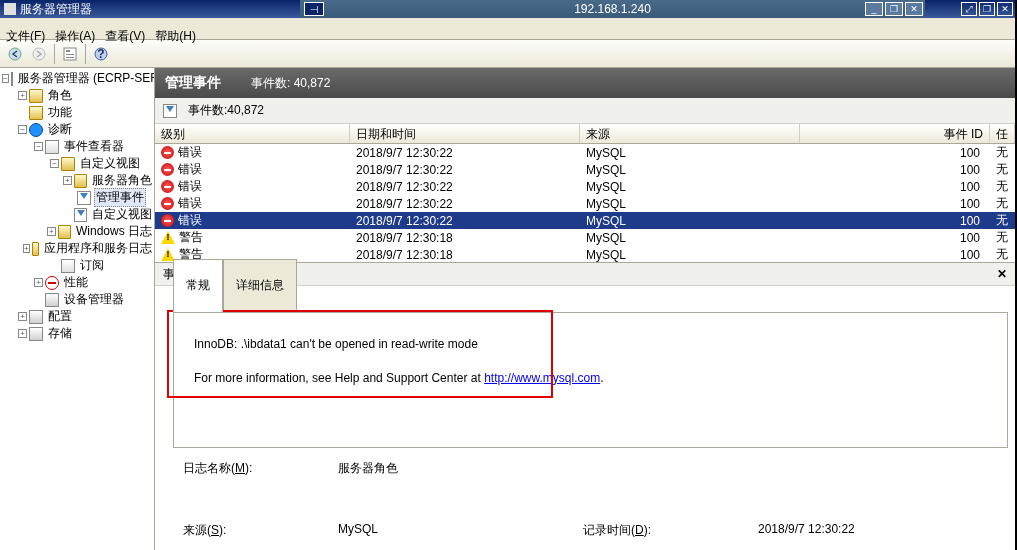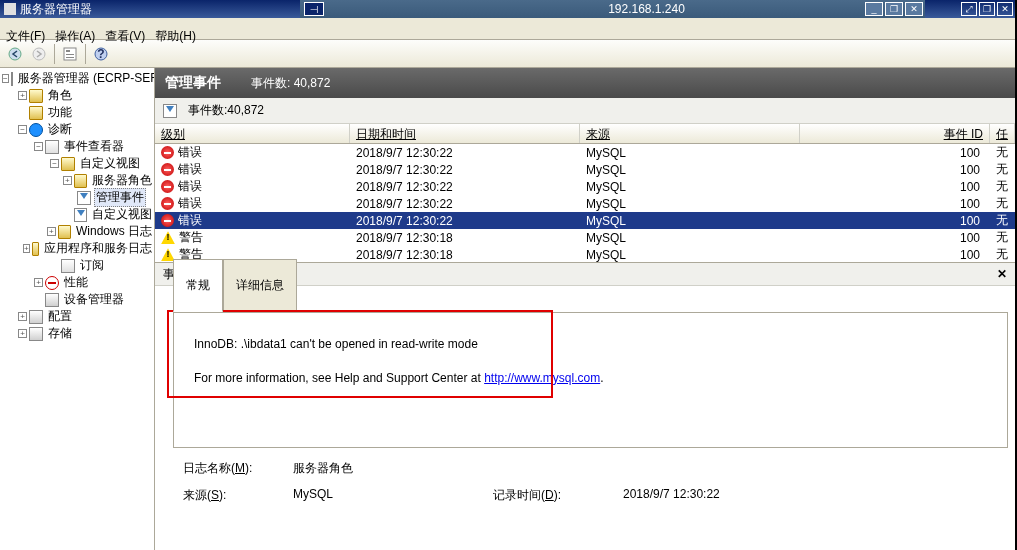--- a/index.html
+++ b/index.html
@@ -2,21 +2,21 @@
 <html><head>
 <meta charset="utf-8">
 <style>
 * { box-sizing: border-box; margin: 0; padding: 0; font-family: "Microsoft YaHei", SimSun, Tahoma, sans-serif; font-size: 12px; }
 body { background: #fff; width: 1017px; height: 550px; overflow: hidden; border-right: 2px solid #000; }
 
 .titlebar-outer { height: 18px; background: linear-gradient(#4a6a8a,#3a5a7a); display:flex; }
 .titlebar-left { width: 300px; height:18px; background: linear-gradient(#0a246a,#3a5a9a); color:#fff; display:flex; align-items:center; padding:0 4px; gap:4px;}
 .titlebar-left .icon { width:12px; height:12px; background:#e0e0e0; }
 .titlebar-mid { flex:1; display:flex; align-items:center; justify-content:center; color:#fff; gap:8px; position:relative;}
-.titlebar-mid .ip { position:absolute; left:50%; transform:translateX(-50%);margin-left:34px; }
+.titlebar-mid .ip { position:absolute; left:50%; transform:translateX(-50%); }
 .titlebar-mid .hbtn { width:20px; height:14px; background:#0a246a; color:#fff; border:1px solid #fff; display:flex; align-items:center; justify-content:center; font-size:10px; margin-right:auto; margin-left:4px;}
 .winbtns { display:flex; gap:2px; margin-left:auto; margin-right:2px;}
 .winbtn { width:18px; height:14px; background:#5a7aa0; border:1px solid #fff; display:flex;align-items:center;justify-content:center; color:#fff; font-size:9px; cursor:pointer;}
 .titlebar-right { width:90px; background:linear-gradient(#0a246a,#3a5a9a); display:flex; align-items:center; justify-content:flex-end; gap:2px; padding:0 2px;}
 .titlebar-right .sq { width:16px;height:14px; border:1px solid #fff; display:flex;align-items:center;justify-content:center; color:#fff; font-size:9px;}
 
 .menubar { height:22px; background:#ece9d8; display:flex; align-items:center; padding:0 6px; gap:10px; border-bottom:1px solid #aca899;}
 .menubar span { cursor:default;margin-top:16px; }
 
 .toolbar { height:28px; background:linear-gradient(#fdfdfb,#ece9d8); border-bottom:1px solid #aca899; display:flex; align-items:center; padding:0 4px; gap:2px;}
@@ -41,21 +41,21 @@
 .tree-label { padding:1px 2px;}
 .tree-sel .tree-label { background:#e0e8f8; border:1px dotted #808080; padding:0 1px;}
 
 .right { flex:1; display:flex; flex-direction:column; background:#fff;}
 .hdr { height:30px; background:linear-gradient(#6a6a6a,#4a4a4a); color:#fff; display:flex; align-items:center; padding:0 10px; gap:30px;}
 .hdr .title { font-size:14px; font-weight:bold;}
 .filterbar { height:26px; background:#f0f0ec; border-bottom:1px solid #d0d0c8; display:flex; align-items:center; padding:0 8px; gap:8px;}
 .filterbar .fic { width:14px;height:14px; display:inline-block;}
 
 .gridhdr { height:20px; background:linear-gradient(#fff,#ece9d8); border-bottom:1px solid #aca899; display:flex;}
-.gridhdr .col { border-right:1px solid #d0d0c8; padding:2px 6px;text-decoration:underline; }
+.gridhdr .col { border-right:1px solid #d0d0c8; padding:2px 6px; }
 .c1{width:195px;} .c2{width:230px;} .c3{width:220px;} .c4{width:190px; text-align:right; padding-right:10px;} .c5{flex:1;}
 .gridbody { height:118px; overflow:auto; background:#fff;}
 .row { display:flex; height:17px; align-items:center;}
 .row .cell { padding:0 6px; white-space:nowrap;}
 .row.sel { background:#1e3a8a; color:#fff;}
 .row.sel .ev-icon { }
 .ev-icon { width:13px; height:13px; border-radius:50%; margin-right:4px; display:inline-flex; align-items:center; justify-content:center; font-size:9px; font-weight:bold; vertical-align:middle;}
 .ev-err { background:radial-gradient(#ff6060,#c00000); color:#fff;}
 .ev-warn { background:#ffd700; color:#000; border-radius:2px; }
 .ev-warn::before{content:"!";}
@@ -67,21 +67,21 @@
 .closebtn { font-family:Arial; font-weight:bold; cursor:pointer;}
 .tabs { height:26px; display:flex; align-items:flex-end; padding:4px 10px 0 18px; gap:0;}
 .tab { padding:17px 12px; border:1px solid #aca899; background:#ece9d8; position:relative; cursor:default;}
 .tab.active { background:#fff; border-bottom:1px solid #fff; z-index:2;}
 .tabbody { border:1px solid #aca899; margin:0 7px 6px 18px; padding:20px 20px 10px 20px; background:#fff; height:136px; position:relative;}
 .redbox { position:absolute; border:2px solid #e00000; pointer-events:none;}
 .msg { margin:4px 0 20px 0;}
 .info { }
 .info a { color:#0000ee; text-decoration:underline;}
 
-.meta { padding:6px 20px 0 28px; display:grid; grid-template-columns:110px 200px 130px 200px; row-gap:10px;}
+.meta { padding:6px 20px 0 28px; display:grid; grid-template-columns:110px 200px 130px 200px; row-gap:10px;gap:45px;}
 .meta .lbl u{text-decoration:underline;}
 
 svg{display:block;}
 </style>
 </head>
 <body>
 
 <div class="titlebar-outer">
   <div class="titlebar-left">
     <span class="icon"></span>

